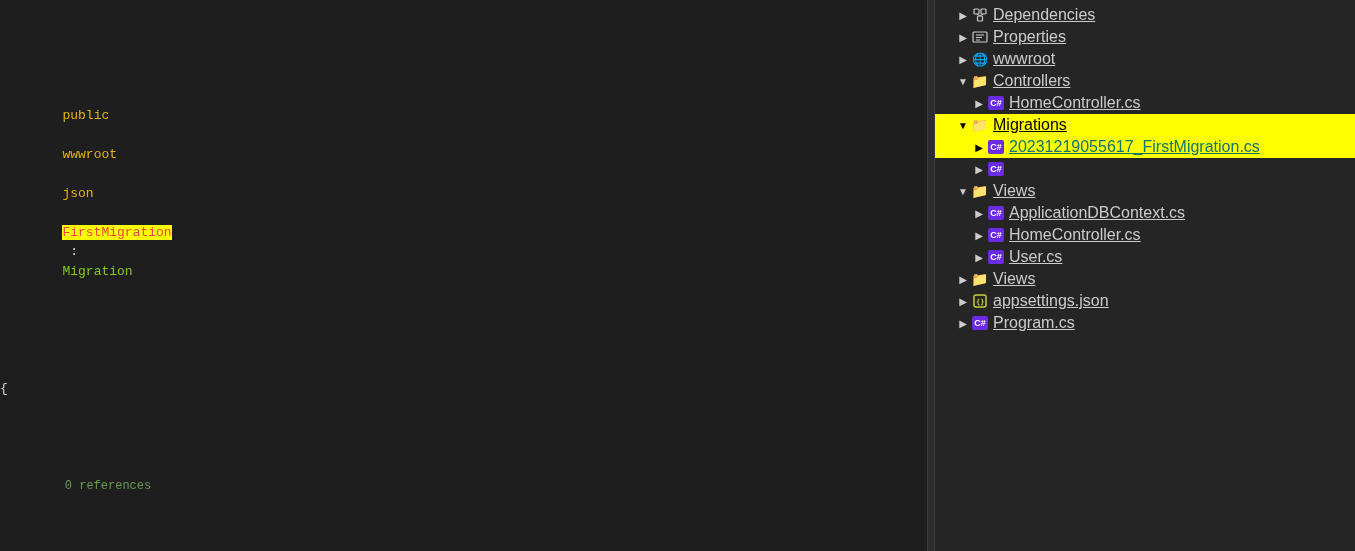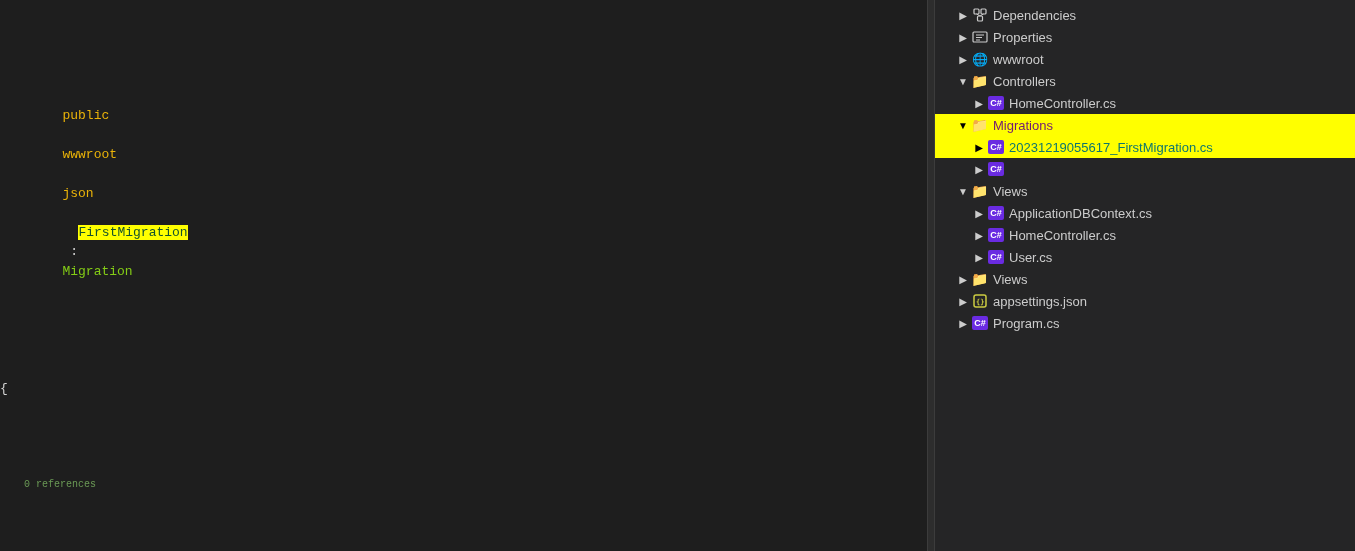--- a/index.html
+++ b/index.html
@@ -37,21 +37,21 @@
     }
 
     .line-content {
       flex: 1;
     }
 
     
     .kw { color: #eab308; }
     .type { color: #84cc16; }
     .plain { color: #d4d4d4; }
-    .ref-comment { color: #6a9955; font-size: 10px; font-style: normal; }
+    .ref-comment { color: #6a9955; font-size: 12px; font-style: normal; margin-left: 36px; }
 
     
     .divider {
       width: 8px;
       background: #2d2d2d;
       border-left: 1px solid #3c3c3c;
       border-right: 1px solid #3c3c3c;
       cursor: col-resize;
     }
 
@@ -130,42 +130,43 @@
       font-size: 12px;
     }
 
     .icon-props {
       color: #cccccc;
       font-size: 12px;
     }
 
     .item-label {
       color: #cccccc;
-      font-size: 13px;
+      font-size: 16px;
+      text-decoration: underline;
     }
 
     .indent1 { padding-left: 20px; }
     .indent2 { padding-left: 36px; }
   </style>
 </head>
 <body>
 
 <div class="code-panel">
   <div class="code-area">
 
     
     <div class="line">
       <span class="line-content">
         <span class="kw">public</span>
         <span class="plain"> </span>
         <span class="kw">wwwroot</span>
         <span class="plain"> </span>
         <span class="kw">json</span>
         <span class="plain"> </span>
-        <span style="background:#ffff00;color:#14532d;margin-left:16px;">FirstMigration</span>
+        <span style="background:#ffff00;color:#ef4444;">FirstMigration</span>
         <span class="plain"> : </span>
         <span class="type">Migration</span>
       </span>
     </div>
 
     
     <div class="line">
       <span class="line-content plain">{</span>
     </div>
 
@@ -305,21 +306,21 @@
     <span class="chevron collapsed"></span>
     <span class="item-icon">
       <span class="icon-cs">C#</span>
     </span>
     <span class="item-label">HomeController.cs</span>
   </div>
 
   <div class="tree-item indent1" style="background:#ffff00;">
     <span class="chevron expanded" style="color:#000;"></span>
     <span class="item-icon icon-folder">📁</span>
-    <span class="item-label" style="color:#701a75;">Migrations</span>
+    <span class="item-label" style="color:#000000;">Migrations</span>
   </div>
 
   <div class="tree-item indent2" style="background:#ffff00;">
     <span class="chevron collapsed" style="color:#000;"></span>
     <span class="item-icon">
       <span class="icon-cs">C#</span>
     </span>
     <span class="item-label" style="color:#0f766e;">20231219055617_FirstMigration.cs</span>
   </div>
 

